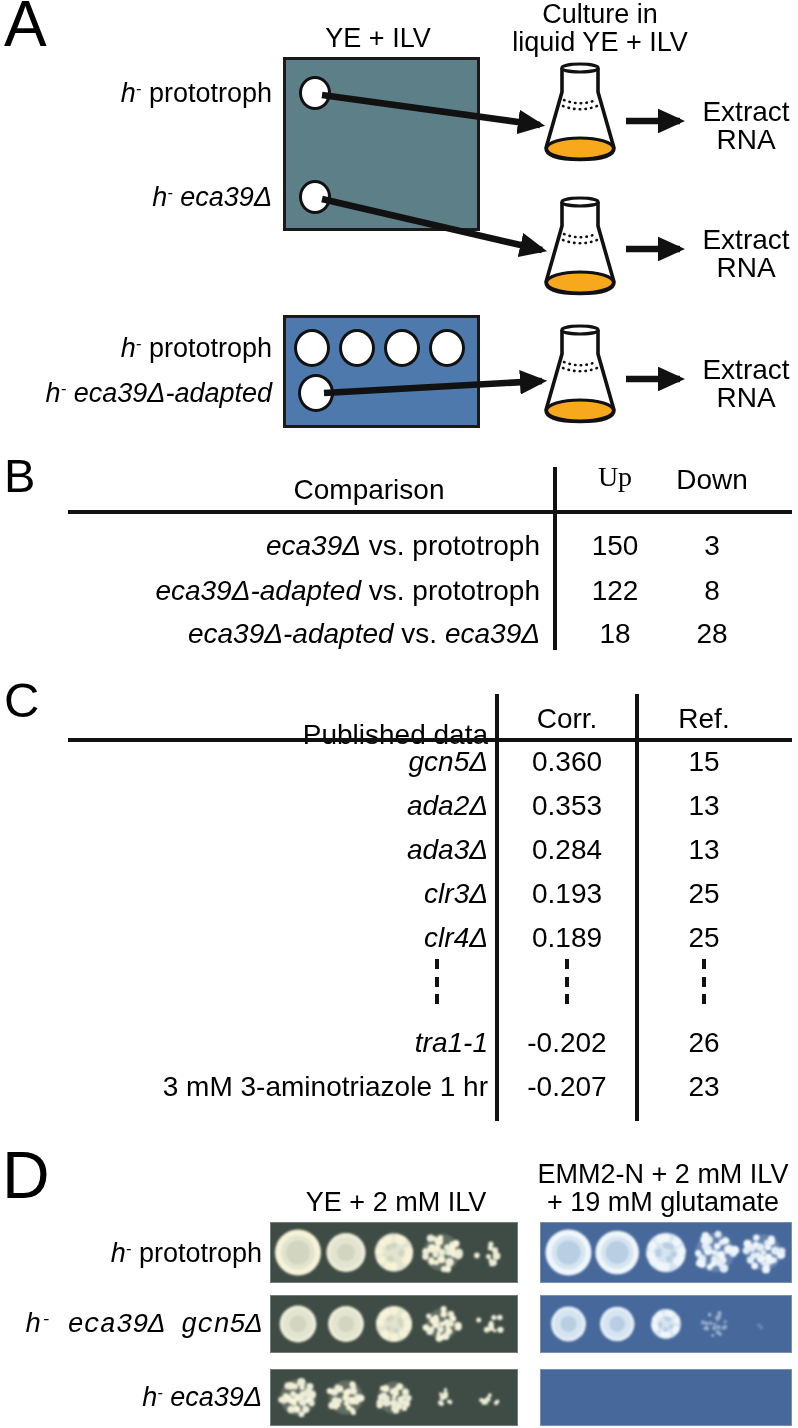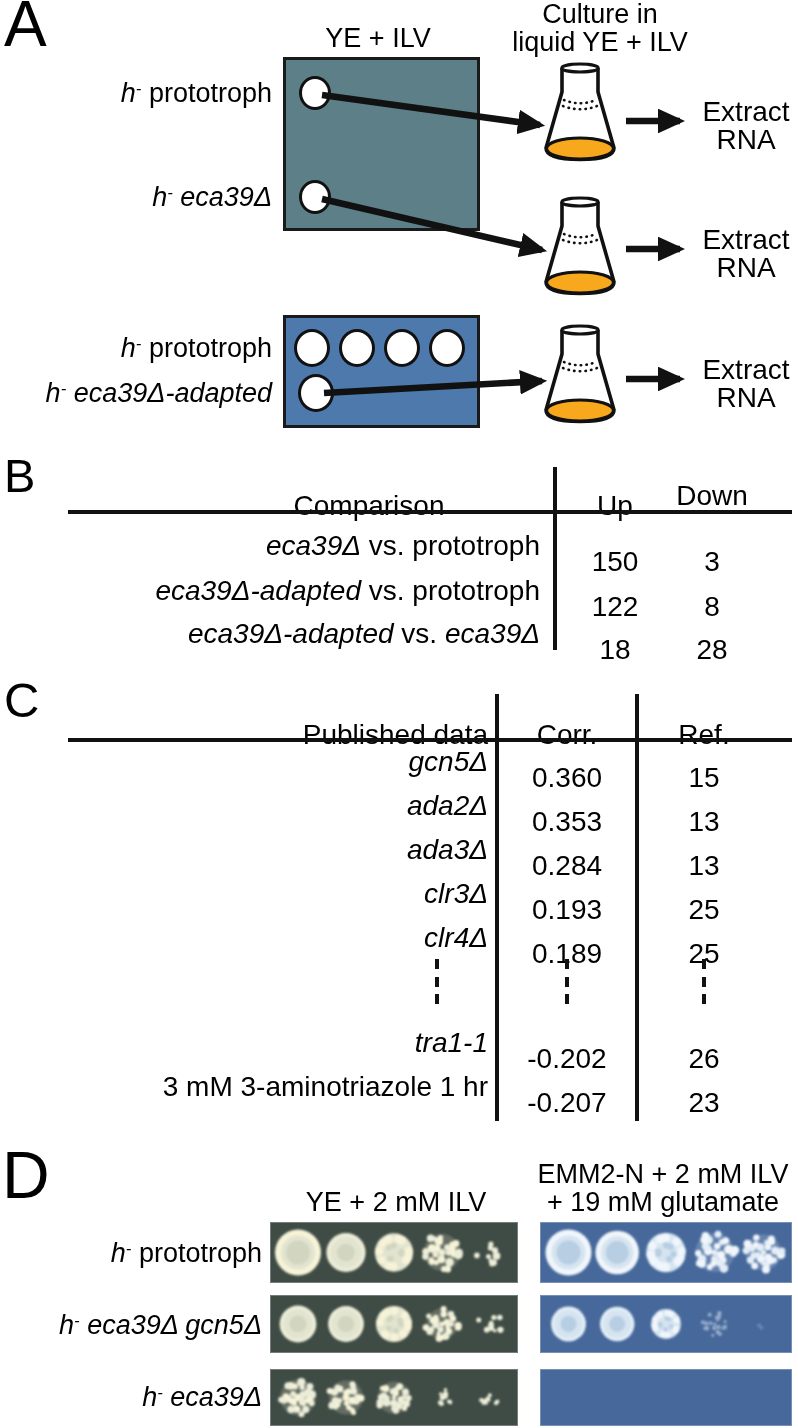--- a/index.html
+++ b/index.html
@@ -8,21 +8,21 @@
   .layer{position:absolute;left:0;top:0;width:100%;height:100%;}
   .panel-label{position:absolute;line-height:1;font-weight:400;}
   .title{position:absolute;text-align:center;font-size:27px;line-height:28px;white-space:nowrap;}
   .strain{position:absolute;font-size:27px;line-height:30px;white-space:nowrap;text-align:right;}
   .extract{position:absolute;width:110px;text-align:center;font-size:28px;line-height:28px;}
   .plate{position:absolute;border:3px solid #1a1a1a;}
   .colony{position:absolute;background:#fff;border:3px solid #111;border-radius:50%;box-sizing:border-box;}
   .flask{position:absolute;}
   .hline,.vline{position:absolute;background:#111;}
   .cell{position:absolute;font-size:28px;line-height:30px;transform:translateY(-50%);white-space:nowrap;}
-  .cell.centered{transform:translate(-50%,-50%);margin-top:16px;}
+  .cell.centered{transform:translate(-50%,-50%);}
   .vdots{position:absolute;width:4px;height:52px;
          background:repeating-linear-gradient(#111 0 10px,transparent 10px 17.5px);}
   .strip{position:absolute;box-shadow:inset 0 0 0 1px rgba(215,222,218,0.35);}
   .it{font-style:italic;}
   .sup{font-size:0.62em;position:relative;top:-0.45em;letter-spacing:0;}
 </style>
 </head>
 <body>
 
 <div id="page">
@@ -106,21 +106,21 @@
       <line x1="322" y1="199" x2="542" y2="250" marker-end="url(#ah)"></line>
       <line x1="626" y1="249" x2="680" y2="249" marker-end="url(#ah)"></line>
       <line x1="324" y1="393" x2="542" y2="381" marker-end="url(#ah)"></line>
       <line x1="626" y1="379" x2="680" y2="379" marker-end="url(#ah)"></line>
     </g>
   </svg>
 
   <div class="panel-label" style="left:4px;top:452px;font-size:47px;">B</div>
 
   <div class="cell centered" style="left:369px;top:490px;">Comparison</div>
-  <div class="cell centered" style="left:615px;top:490px;">Up</div>
+  <div class="cell centered" style="left:615px;top:477px;font-family:Liberation Serif, serif;">Up</div>
   <div class="cell centered" style="left:712px;top:480px;">Down</div>
 
   <div class="hline" style="left:68px;top:510px;width:724px;height:3.5px;"></div>
   <div class="vline" style="left:553px;top:467px;width:3.5px;height:183px;"></div>
 
   <div class="layer" id="tableB-cells">
       <div class="cell" style="right: 258px; top: 546px;"><span class="it">eca39Δ</span><span> vs. prototroph</span></div>
       <div class="cell centered" style="left: 615px; top: 546px;">150</div>
       <div class="cell centered" style="left: 712px; top: 546px;">3</div>
       <div class="cell" style="right: 258px; top: 591px;"><span class="it">eca39Δ-adapted</span><span> vs. prototroph</span></div>
@@ -170,21 +170,21 @@
 
   <div class="panel-label" style="left:2px;top:1142px;font-size:66px;">D</div>
 
   <div class="title" style="left:276px;top:1188px;width:240px;">YE + 2 mM ILV</div>
   <div class="title" style="left:528px;top:1160px;width:270px;">
     <div>EMM2-N + 2 mM ILV</div>
     <div>+ 19 mM glutamate</div>
   </div>
 
   <div class="strain" style="right:536px;top:1238px;"><span class="it">h</span><span class="it sup">-</span><span> prototroph</span></div>
-  <div class="strain" style="right:536px;top:1310px;"><span class="it">h</span><span class="it sup">-</span><span class="it"> eca39Δ gcn5Δ</span></div>
+  <div class="strain" style="right:536px;top:1310px;font-family:Liberation Mono, monospace;"><span class="it">h</span><span class="it sup">-</span><span class="it"> eca39Δ gcn5Δ</span></div>
   <div class="strain" style="right:536px;top:1382px;"><span class="it">h</span><span class="it sup">-</span><span class="it"> eca39Δ</span></div>
 
   <div class="strip" id="strip-l0" style="left: 270px; top: 1222px; width: 248px; height: 61px; background-color: rgb(63, 76, 69);"><svg width="248" height="61" viewBox="0 0 248 61">
         <g filter="url(#soften)">
           <circle cx="28.0" cy="30.5" r="23.0" fill="#f6f3d8" opacity="1"></circle>
           <circle cx="28.0" cy="30.5" r="17.0" fill="#e2e4cf" opacity="1"></circle>
           <circle cx="28.0" cy="30.5" r="12.0" fill="#d2d6c0" opacity="1"></circle>
         </g>
         <g filter="url(#soften)">
           <circle cx="76.0" cy="30.5" r="19.6" fill="#ecedd8" opacity="1"></circle>

